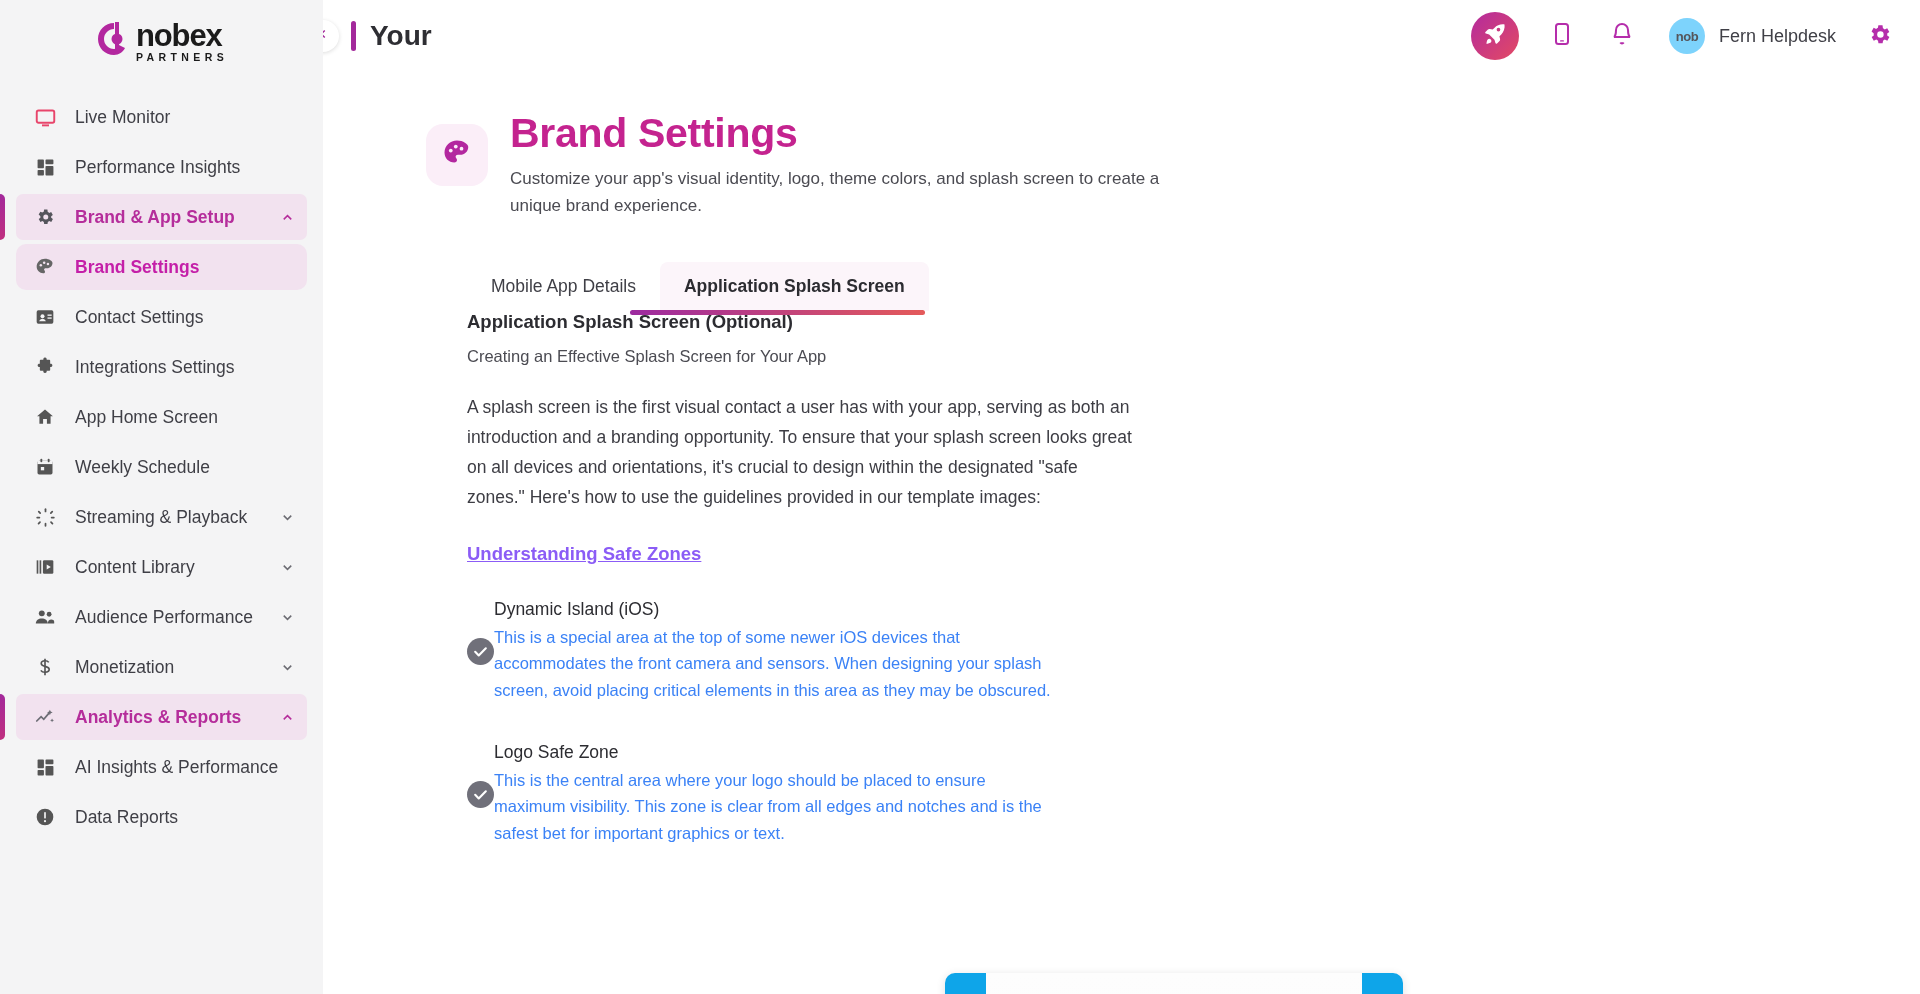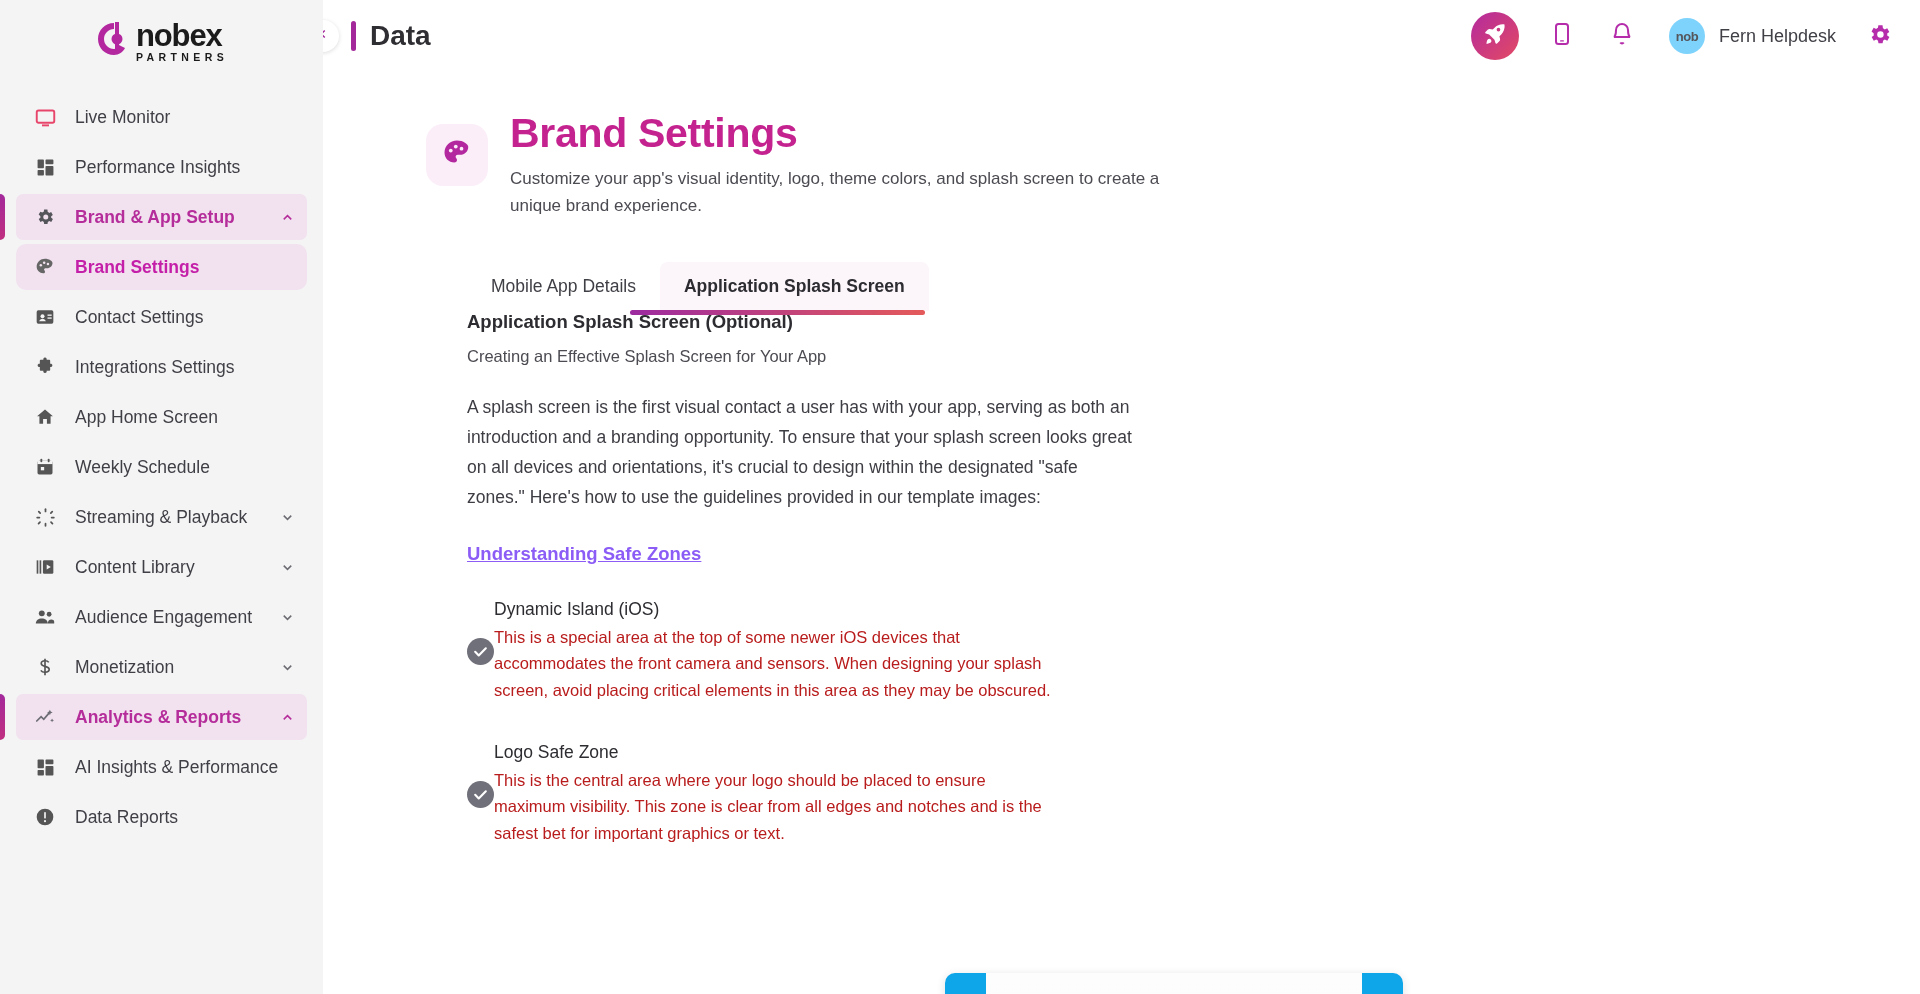--- a/index.html
+++ b/index.html
@@ -304,21 +304,21 @@
     display: flex; align-items: center; justify-content: center;
     flex-shrink: 0;
   }
   .zone-title {
     font-size: 17.5px;
     color: #2c2c31;
     margin-bottom: 4px;
   }
   .zone-desc {
     font-size: 16.5px;
-    color: #b91c1c;
+    color: #3b82f6;
     line-height: 1.62;
     max-width: 560px;
   }
 
   
   .preview-col {
     flex: 1;
     display: flex;
     justify-content: center;
     padding-top: 48px;
@@ -535,21 +535,21 @@
 
       <div class="nav-item">
         <span class="ico">
           <svg width="22" height="22" viewBox="0 0 24 24" fill="currentColor">
               <circle cx="8.5" cy="8" r="3.2"></circle>
               <circle cx="16.5" cy="9" r="2.6"></circle>
               <path d="M2 19c0-3.3 2.9-5.4 6.5-5.4s6.5 2.1 6.5 5.4z"></path>
               <path d="M15 19c0-2.6 1.6-4.4 4-4.4 1.6 0 3 .9 3 2.6V19z"></path>
             </svg>
         </span>
-        <span class="lbl">Audience Engagement</span>
+        <span class="lbl">Audience Performance</span>
         <span class="chev">
           <svg width="15" height="15" viewBox="0 0 24 24" fill="none" stroke="currentColor" stroke-width="2.4">
               <path d="M6 9l6 6 6-6"></path>
             </svg>
         </span>
       </div>
 
       <div class="nav-item">
         <span class="ico">
           <svg width="20" height="20" viewBox="0 0 24 24" fill="none" stroke="currentColor" stroke-width="2">
@@ -613,21 +613,21 @@
       <span>
         <svg width="14" height="14" viewBox="0 0 24 24" fill="none" stroke="currentColor" stroke-width="2.6">
             <path d="M15 18l-6-6 6-6"></path>
           </svg>
       </span>
     </div>
 
     <header class="topbar">
       <div class="page-title-wrap">
         <span class="title-bar"></span>
-        <span class="page-title">Data</span>
+        <span class="page-title">Your</span>
       </div>
       <div class="topbar-right">
         <div class="rocket-btn">
           <span>
             <svg width="26" height="26" viewBox="0 0 24 24" fill="#ffffff">
               <path d="M20.8 3.2c-3.6-.5-7 .8-9.4 3.2l-1.5 1.5-2.8-.6c-.6-.1-1.2.1-1.6.5L3.2 10.1c-.5.5-.3 1.3.4 1.5l3 .9 4.9 4.9.9 3c.2.7 1 .9 1.5.4l2.3-2.3c.4-.4.6-1 .5-1.6l-.6-2.8 1.5-1.5c2.4-2.4 3.7-5.8 3.2-9.4zm-5.6 6.4a1.7 1.7 0 110-3.4 1.7 1.7 0 010 3.4z"></path>
               <path d="M5.3 17c-.9.9-1.2 4-1.2 4s3.1-.3 4-1.2c.8-.8.8-2 0-2.8s-2-.8-2.8 0z"></path>
             </svg>
           </span>
         </div>

